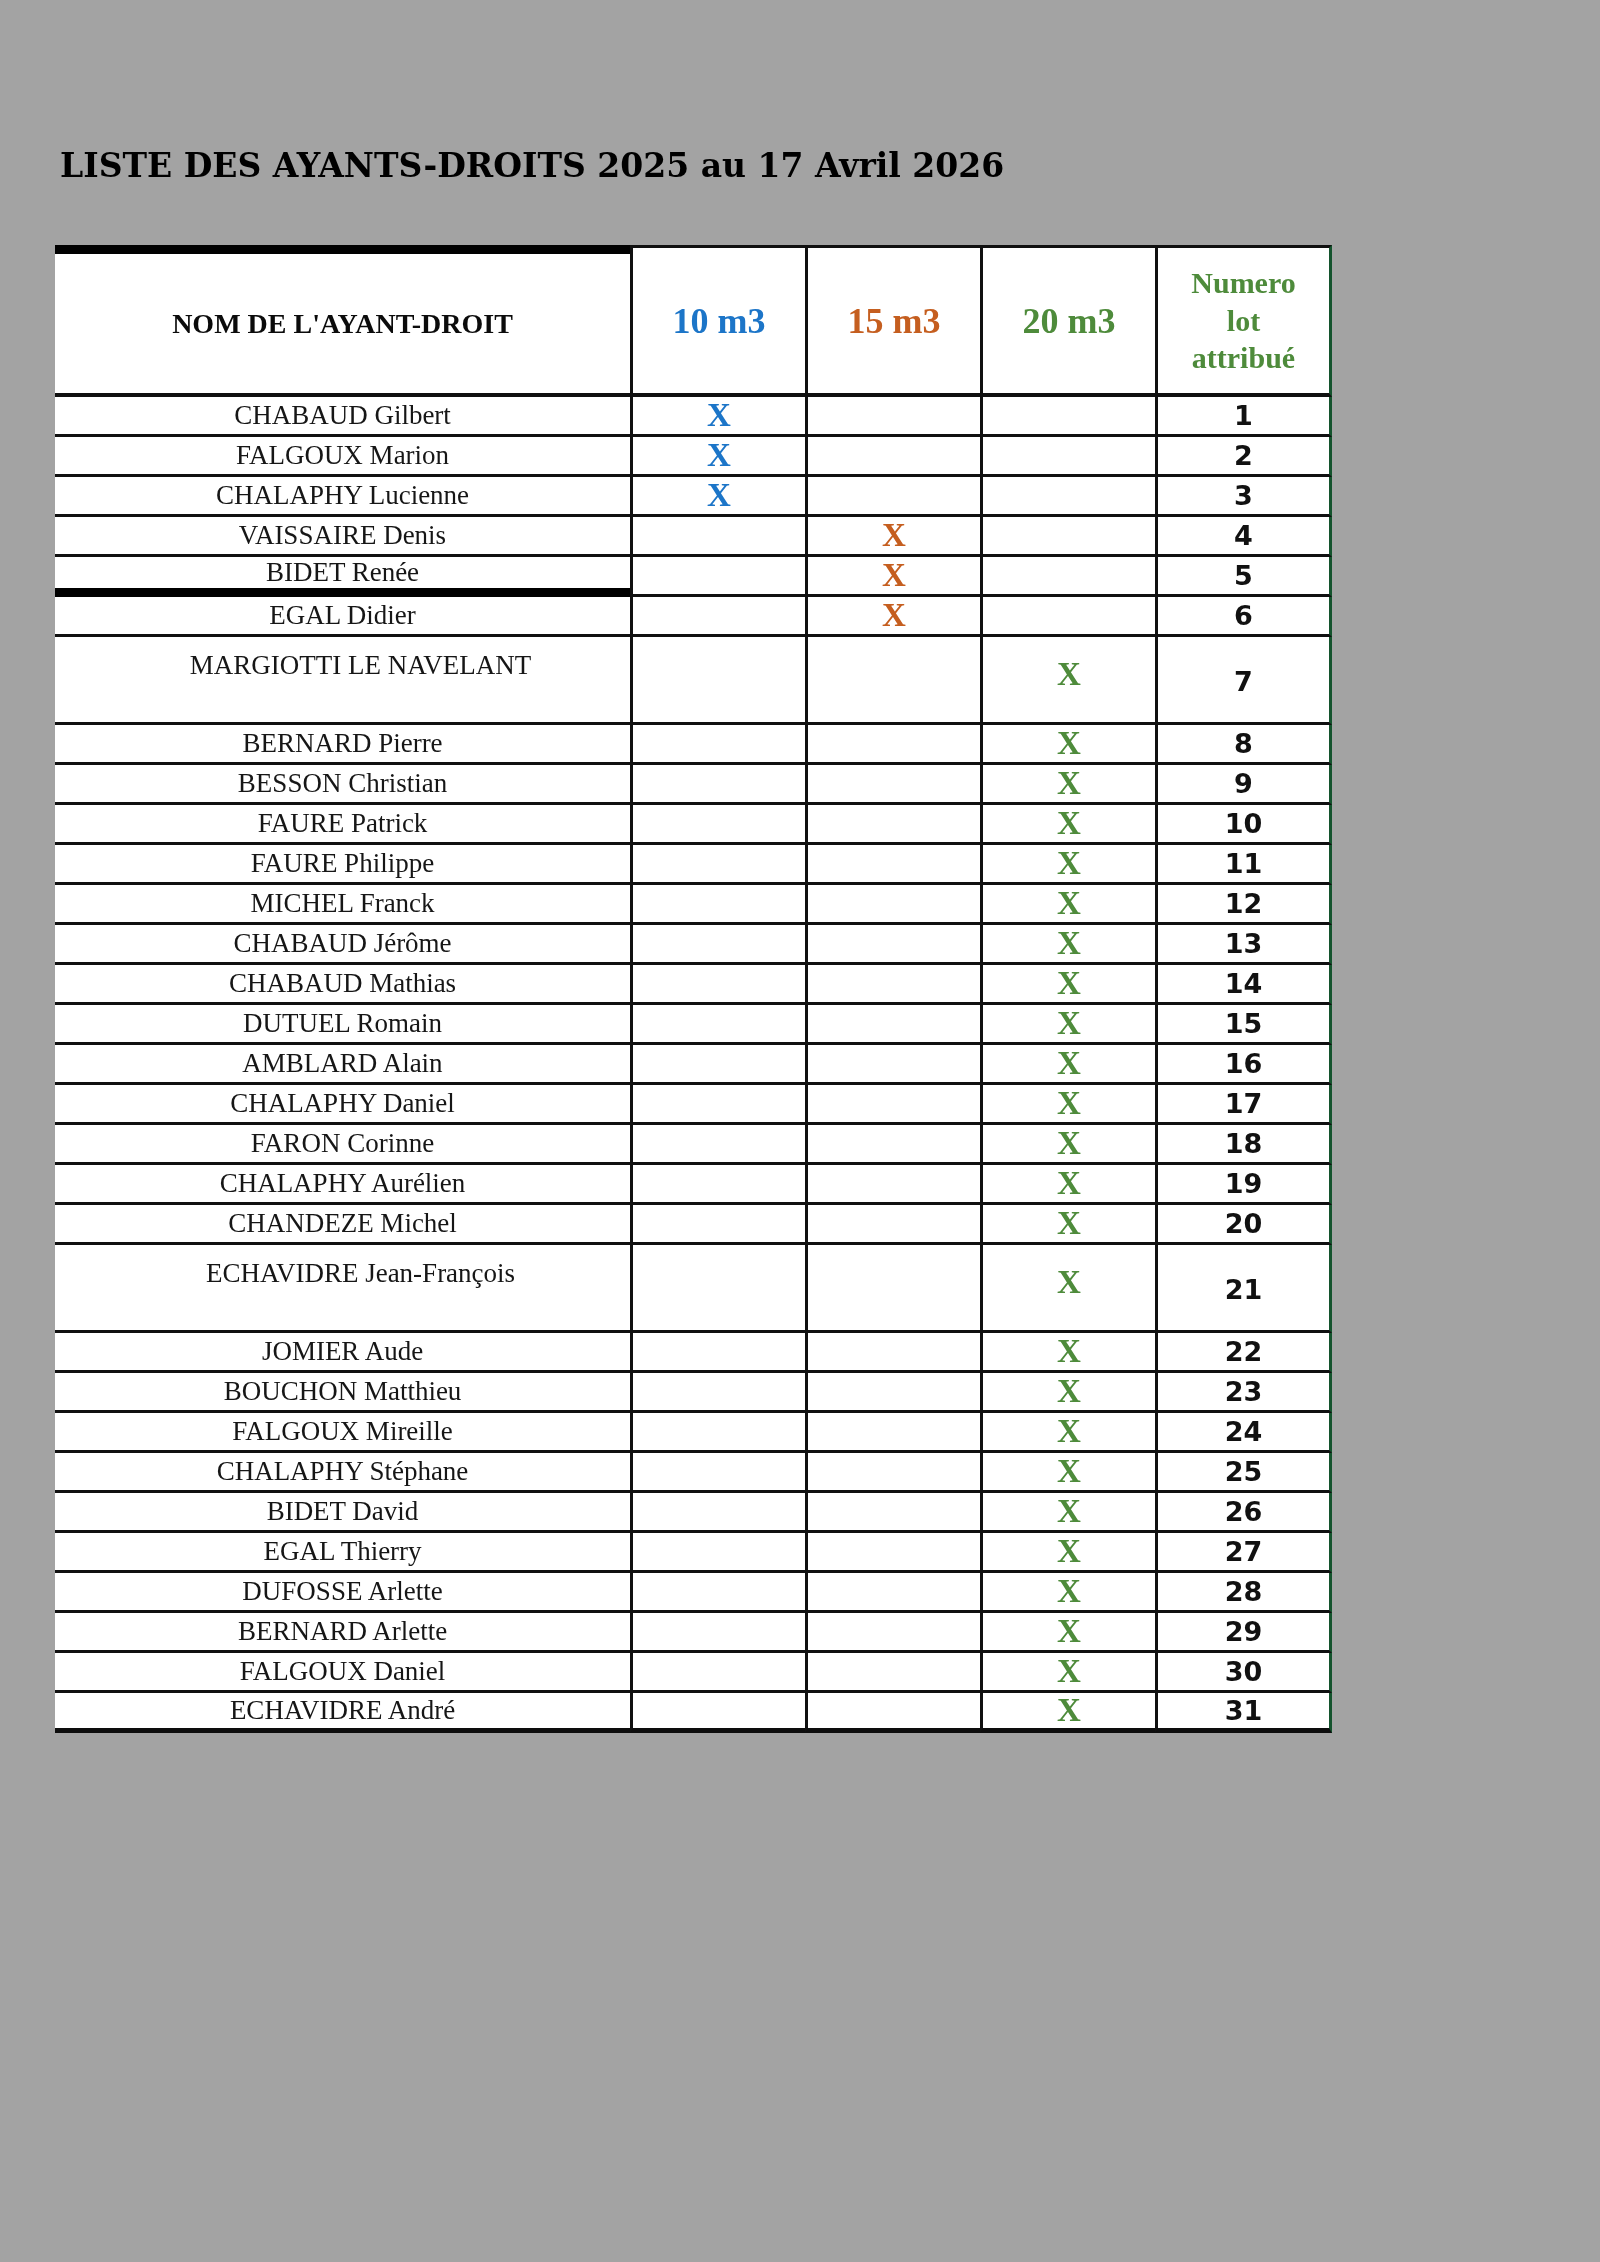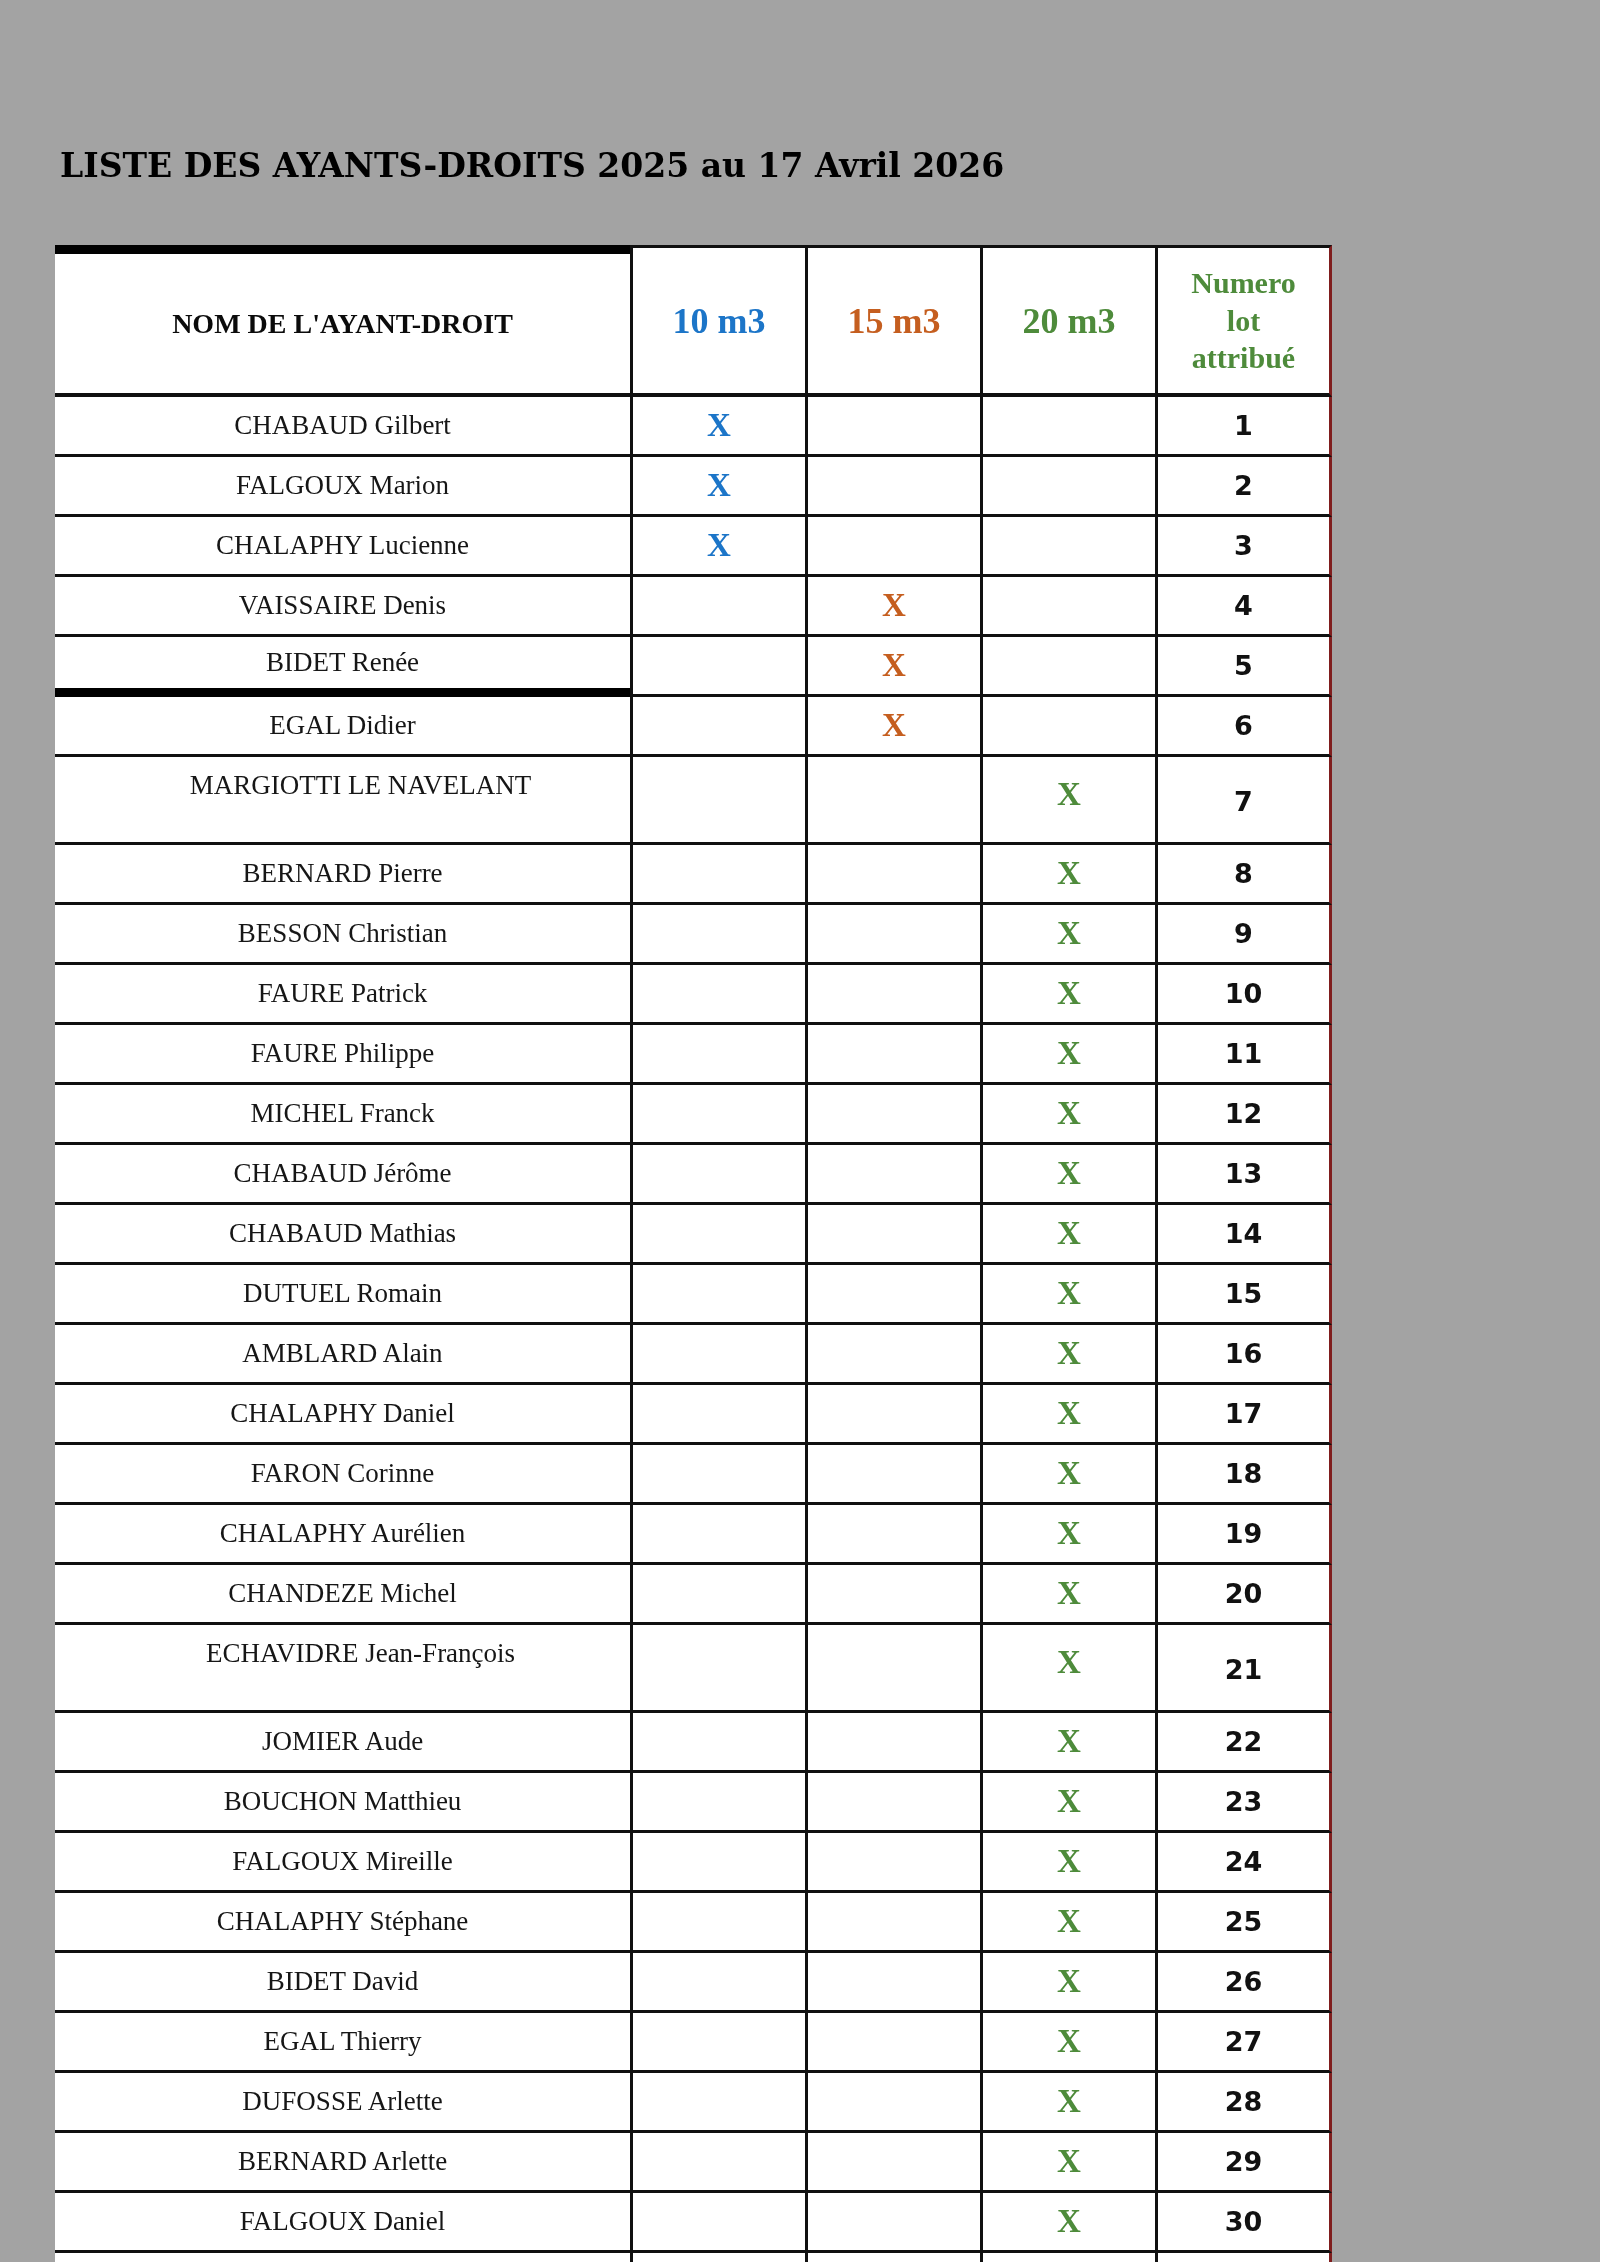--- a/index.html
+++ b/index.html
@@ -3,27 +3,27 @@
 <meta charset="utf-8">
 <style>
   html,body{margin:0;padding:0;background:#ffffff;}
   .page{position:relative;width:1600px;height:2262px;background:#a3a3a3;overflow:hidden;
         font-family:"Liberation Serif",serif;}
   .title{position:absolute;left:60px;top:146px;font-family:"DejaVu Serif",serif;
          font-weight:700;font-size:33px;color:#000;white-space:nowrap;letter-spacing:0px;}
   .table{position:absolute;left:55px;top:245px;width:1277px;}
   .row{display:flex;}
   .hd{height:152px;}
-  .r{height:60px;}
+  .r{height:40px;}
   .r.tall{height:88px;}
   .cell{box-sizing:border-box;display:flex;align-items:center;justify-content:center;
         border-bottom:3px solid #101010;background:#fff;}
   .c-name{width:575px;}
   .c-m{width:175px;}
-  .c-lot{width:177px;border-right:3px solid #7f1d1d;}
+  .c-lot{width:177px;border-right:3px solid #14532d;}
   .vline{border-left:3px solid #101010;}
   .hd .cell{border-top:3px solid #101010;border-bottom:4px solid #101010;}
   .hd .c-name{border-top:9px solid #000;}
   .hdr-name{font-weight:700;font-size:28px;color:#0b0b0b;}
   .hdr-m{font-weight:700;font-size:36px;white-space:nowrap;}
   .hdr-lot{font-weight:700;font-size:30px;line-height:1.25;text-align:center;max-width:142px;}
   .name-text{font-size:27px;color:#161616;white-space:nowrap;}
   .mark{font-weight:700;font-size:33px;line-height:1;}
   .mark.c10{color:var(--c10);}
   .mark.c15{color:var(--c15);}

